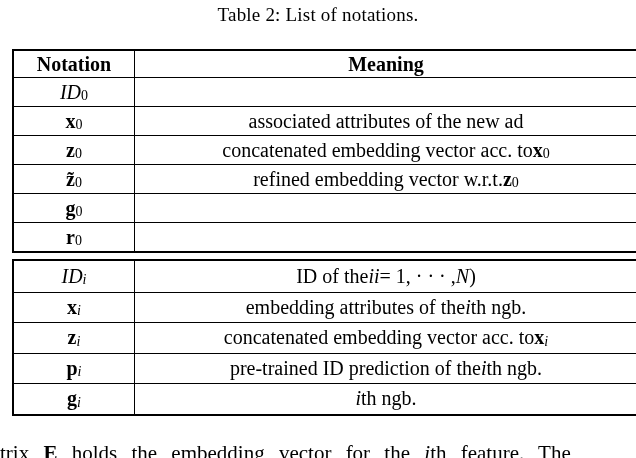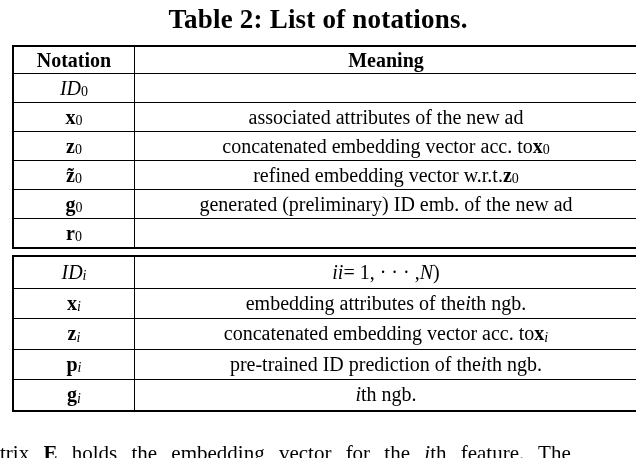--- a/index.html
+++ b/index.html
@@ -6,23 +6,23 @@
     margin: 0; padding: 0;
     background: #ffffff;
     width: 636px; height: 458px;
     overflow: hidden;
     position: relative;
     font-family: "Liberation Serif", "DejaVu Serif", serif;
     color: #000;
   }
   .caption {
     text-align: center;
-    font-weight: bold;
-    font-size: 27px;
-    margin: 4px 0 10px 0;
+    font-weight: normal;
+    font-size: 19px;
+    margin: 4px 0 23px 0;
     letter-spacing: 0.2px;
   }
   .tbl { margin-left: 12px; width: 627px; }
   .section {
     border: 2px solid #000;
     box-sizing: border-box;
     background: #fff;
   }
   .sec2 { margin-top: 6px; }
   .row {
@@ -115,40 +115,38 @@
             <span class="s-n">refined embedding vector w.r.t. </span>
             <span class="s-b">z</span>
             <span class="s-sub">0</span>
           </div>
         </div>
         <div class="row">
           <div class="cell ncell">
             <span class="s-b">g</span>
             <span class="s-sub">0</span>
           </div>
-          <div class="cell mcell">
-            <span class="s-n">generated (preliminary) ID emb. of the new ad</span>
-          </div>
         </div>
         <div class="row">
           <div class="cell ncell">
             <span class="s-b">r</span>
             <span class="s-sub">0</span>
           </div>
         </div>
       </div>
 
     <div class="section sec2">
 
     <div class="row">
           <div class="cell ncell">
             <span class="s-i">ID</span>
             <span class="s-subi">i</span>
           </div>
           <div class="cell mcell">
+            <span class="s-n">ID of the </span>
             <span class="s-i">i</span>
             <span class="s-i">i</span>
             <span class="s-n"> = 1, · · · , </span>
             <span class="s-i">N</span>
             <span class="s-n">)</span>
           </div>
         </div>
         <div class="row">
           <div class="cell ncell">
             <span class="s-b">x</span>

